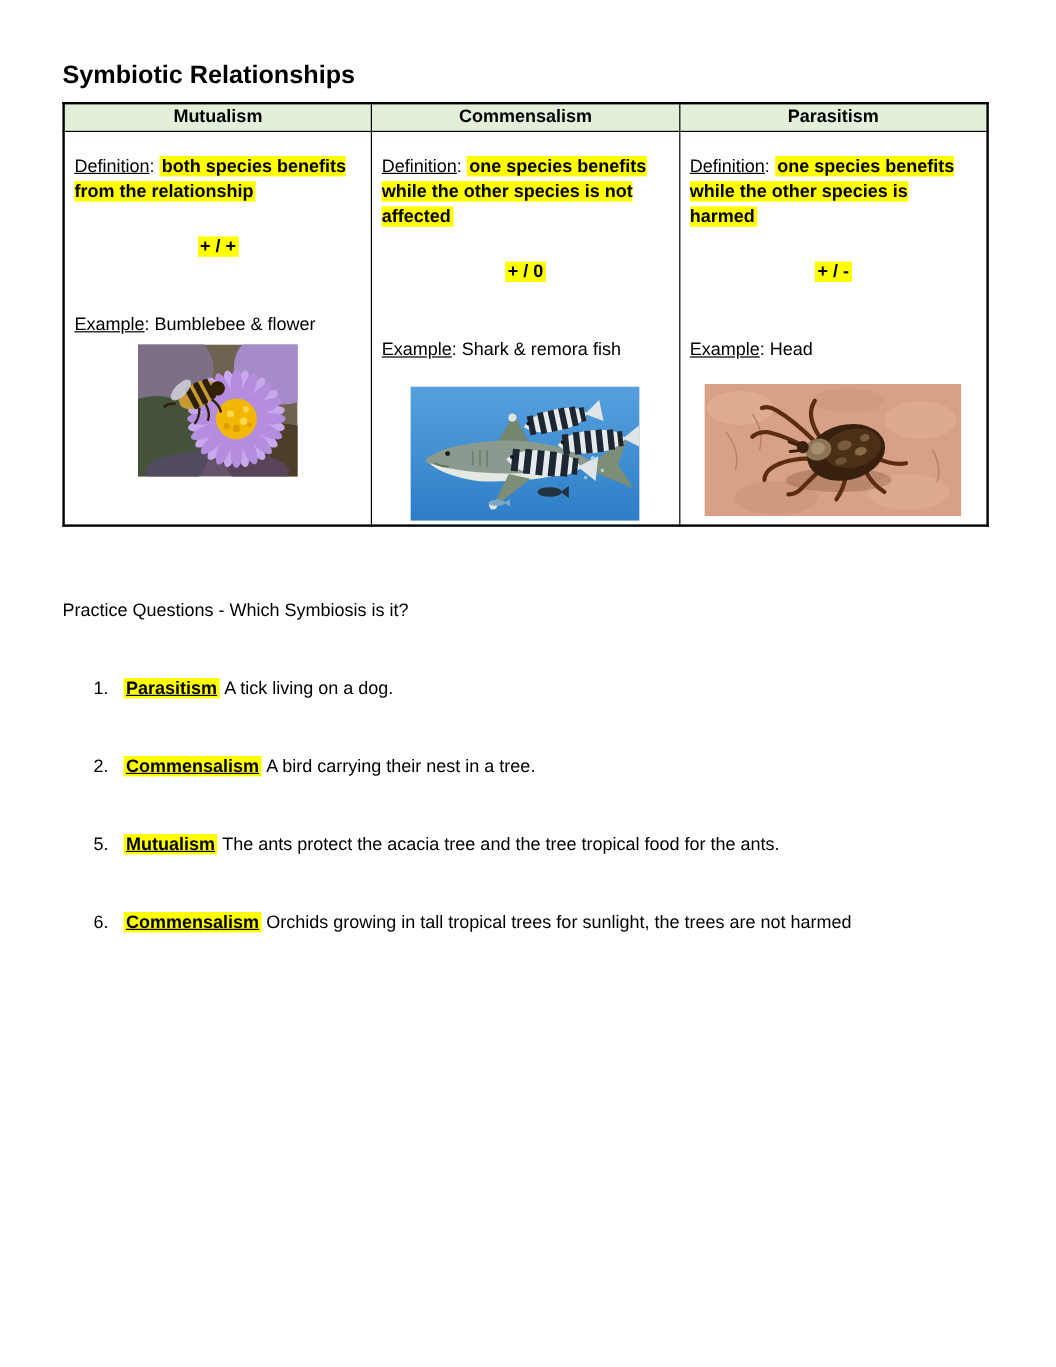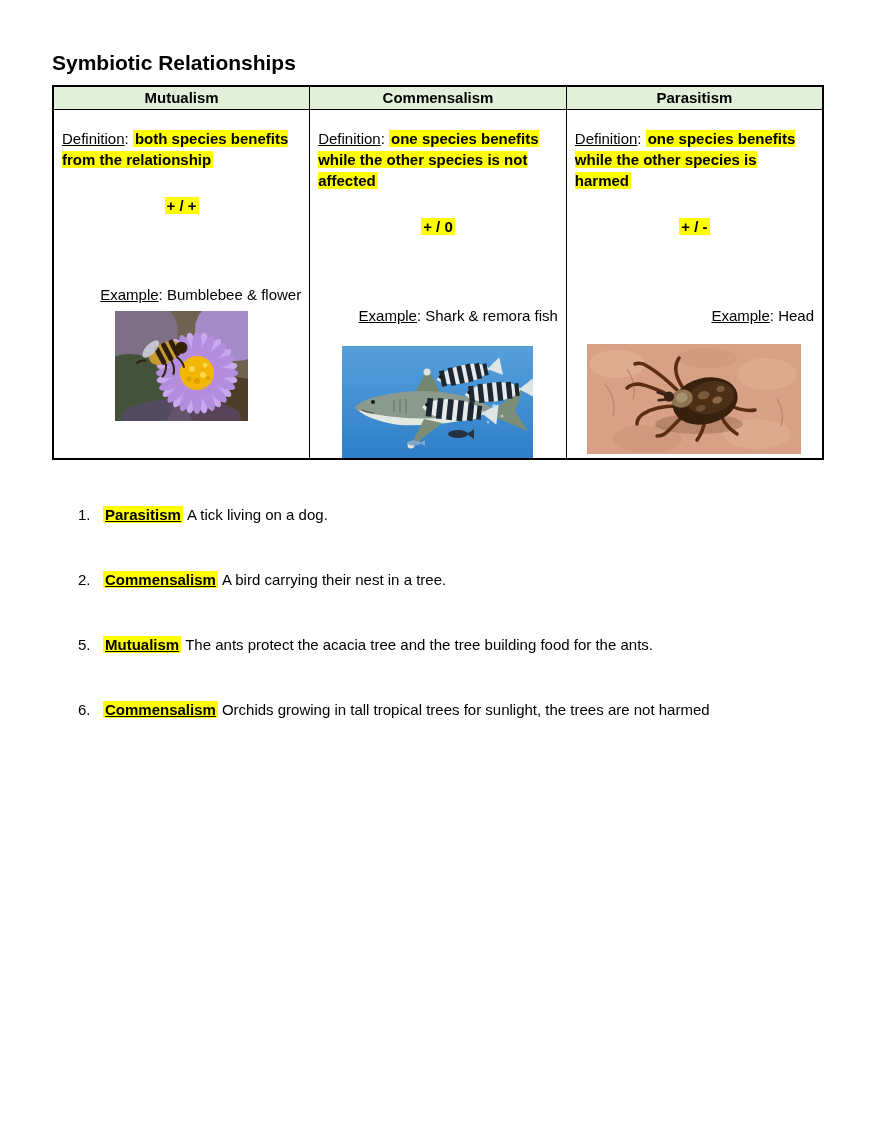--- a/index.html
+++ b/index.html
@@ -22,21 +22,21 @@
     border:1px solid #000; background:#e2efd9;
     height:23px; font-size:15px; font-weight:bold; text-align:center;
     line-height:18px; padding:0;
   }
   table.sym-table td {
     border:1px solid #000; vertical-align:top;
     height:329px; padding:6px 8px 0 8px; background:#fff;
   }
   .def { margin-top:12px; line-height:21px; }
   .sym { margin-top:25px; line-height:21px; text-align:center; font-weight:bold; }
-  .ex  { margin-top:68px; line-height:21px;text-align:right; }
+  .ex  { margin-top:44px; line-height:21px; }
   .u   { text-decoration:underline; }
   .hl  { background:#ffff00; font-weight:bold; padding:0 2px; }
   .img-wrap { text-align:center; }
   .img-wrap svg { display:inline-block; vertical-align:top; }
   .iw-1 { margin-top:6px; }
   .iw-2 { margin-top:20px; }
   .iw-3 { margin-top:18px; }
   .practice-heading { margin:59px 0 21px 0; line-height:21px; font-size:15px; }
   .q-list { list-style:none; }
   .q-item { margin-bottom:21px; line-height:21px; padding-left:26px;margin-top:44px; }
@@ -225,21 +225,22 @@
                 <path d="M80,42 L74,38 M80,47 L73,46" stroke="#3a2010" stroke-width="2.5" stroke-linecap="round"></path>
               </g>
             </svg>
           </div>
         </td>
 
       </tr>
     </tbody>
   </table>
 
+  <div class="practice-heading">Practice Questions - Which Symbiosis is it?</div>
 
   <ol class="q-list">
     <li class="q-item"><span class="q-num">1.</span><span class="q-answer">Parasitism</span><span>A tick living on a dog.</span></li>
     <li class="q-item"><span class="q-num">2.</span><span class="q-answer">Commensalism</span><span>A bird carrying their nest in a tree.</span></li>
-    <li class="q-item"><span class="q-num">5.</span><span class="q-answer">Mutualism</span><span>The ants protect the acacia tree and the tree building food for the ants.</span></li>
+    <li class="q-item"><span class="q-num">5.</span><span class="q-answer">Mutualism</span><span>The ants protect the acacia tree and the tree tropical food for the ants.</span></li>
     <li class="q-item"><span class="q-num">6.</span><span class="q-answer">Commensalism</span><span>Orchids growing in tall tropical trees for sunlight, the trees are not harmed</span></li>
   </ol>
 
 </div>
 
 </body></html>

